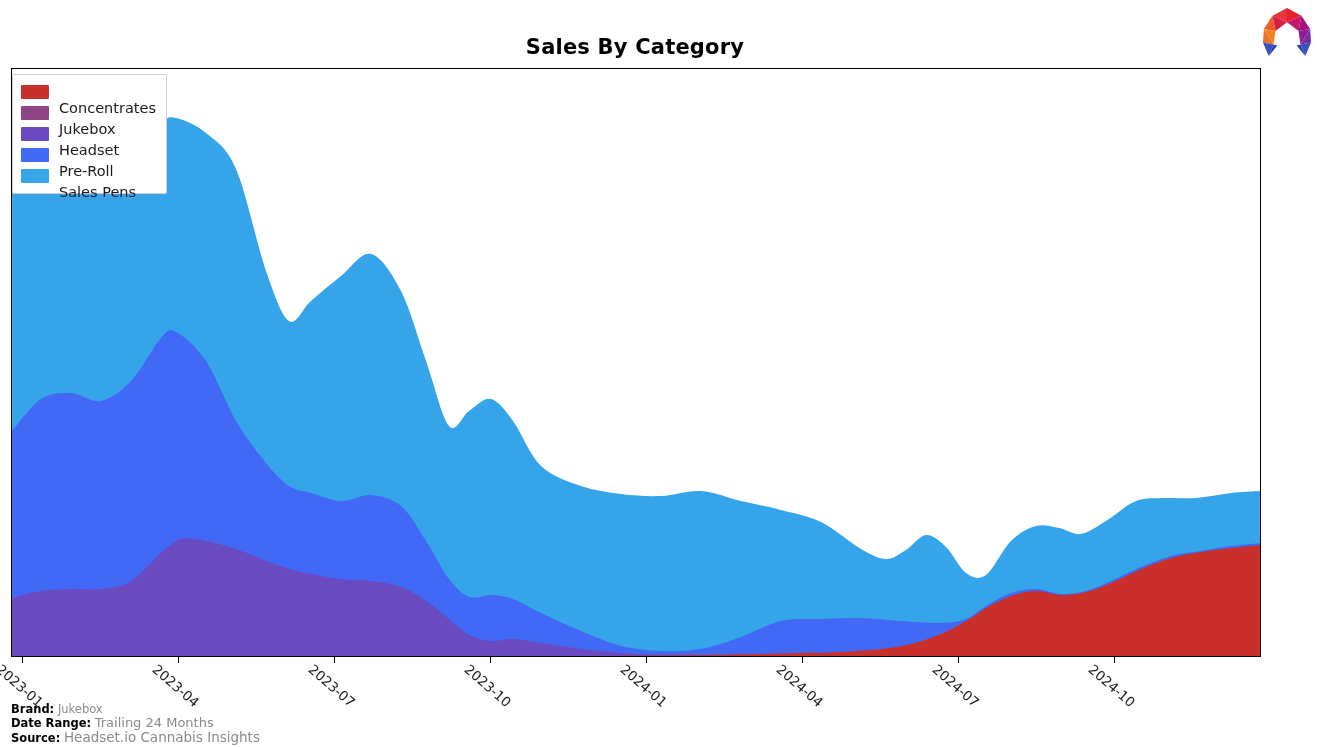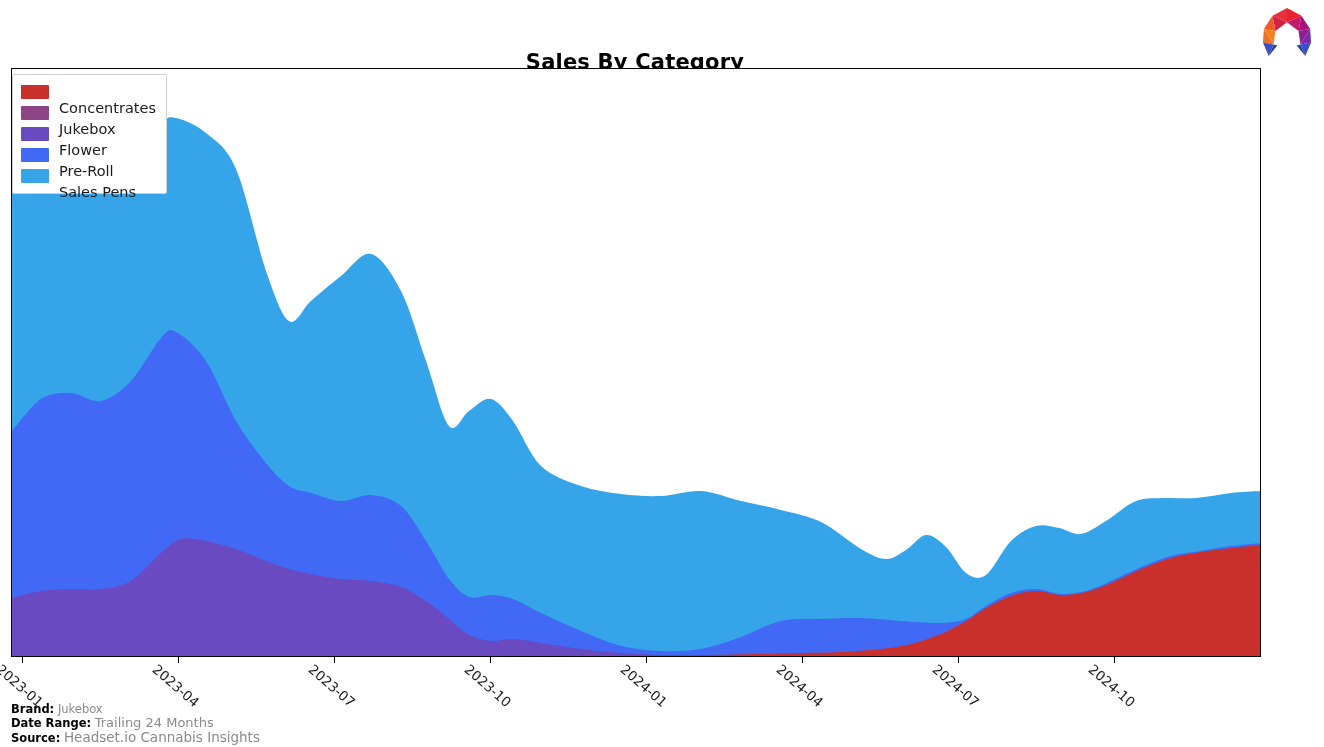--- a/index.html
+++ b/index.html
@@ -7,21 +7,21 @@
     width:1324px;height:747px;
     background:#ffffff;
     font-family:"DejaVu Sans","Liberation Sans",sans-serif;
     overflow:hidden;
     position:relative;
   }
   #stage{position:relative;width:1324px;height:747px;}
 
   
   #chart-title{
-    position:absolute;left:0;top:50px;width:1270px;
+    position:absolute;left:0;top:35px;width:1270px;
     text-align:center;
     font-size:21px;font-weight:bold;color:#000;
     letter-spacing:.2px;
     font-family:"DejaVu Sans","Liberation Sans",sans-serif;
   }
   #brand-logo{
     position:absolute;right:8px;top:6px;
     display:flex;align-items:center;gap:10px;
   }
   #brand-logo .mark{width:58px;height:52px;display:block;}
@@ -117,21 +117,21 @@
     <div class="row">
       <span class="swatch" style="background:#C9302C"></span>
       <span class="lbl">Concentrates</span>
     </div>
     <div class="row">
       <span class="swatch" style="background:#8E4585"></span>
       <span class="lbl">Jukebox</span>
     </div>
     <div class="row">
       <span class="swatch" style="background:#6A4AC0"></span>
-      <span class="lbl">Flower</span>
+      <span class="lbl">Headset</span>
     </div>
     <div class="row">
       <span class="swatch" style="background:#4169F5"></span>
       <span class="lbl">Pre-Roll</span>
     </div>
     <div class="row">
       <span class="swatch" style="background:#35A4E8"></span>
       <span class="lbl">Sales Pens</span>
     </div>
   </div>

